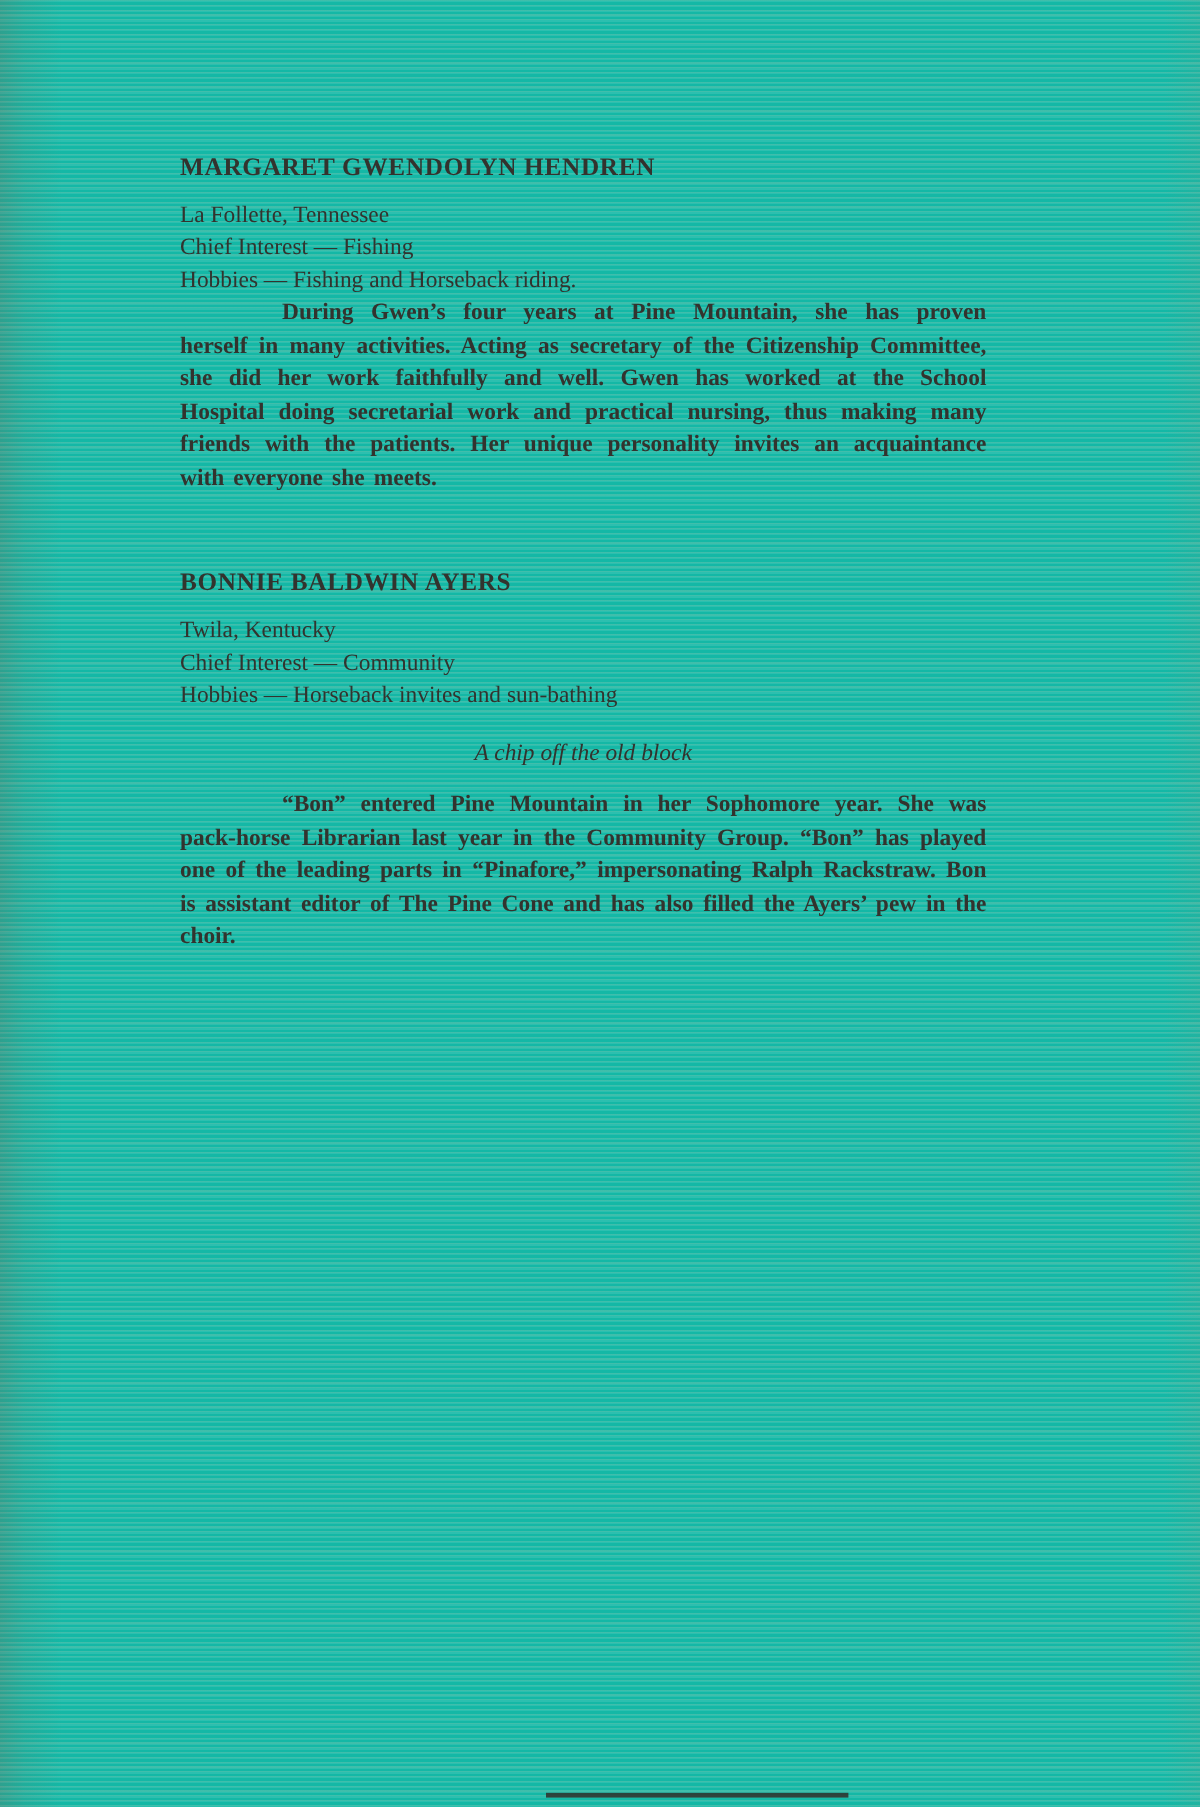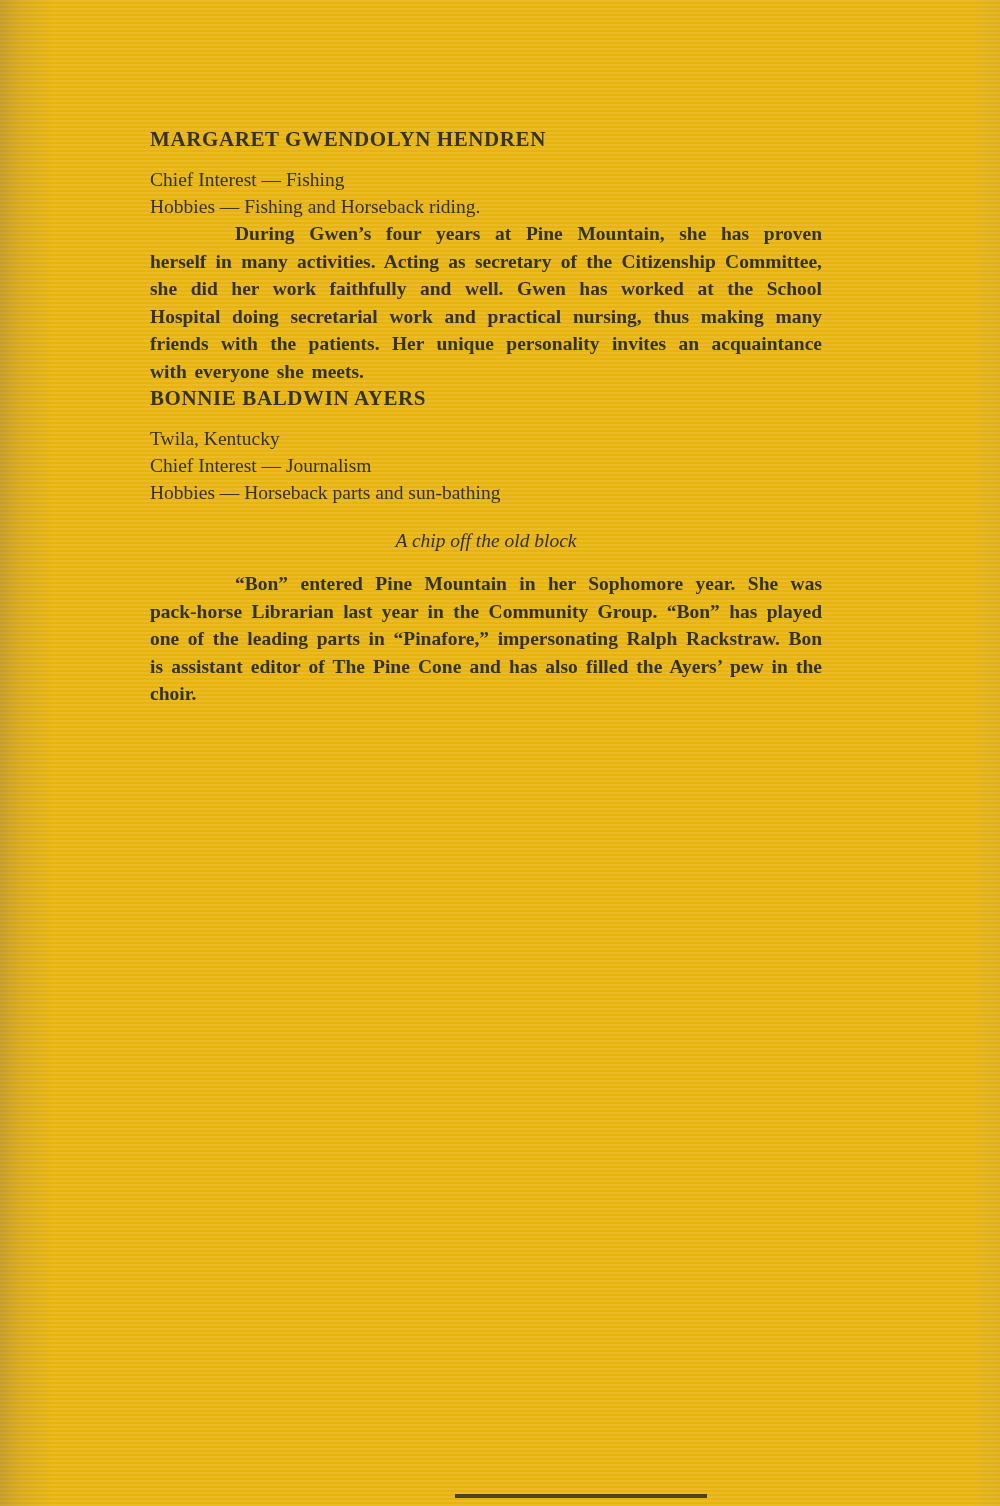--- a/index.html
+++ b/index.html
@@ -4,21 +4,21 @@
 <style>
   html, body {
     margin: 0;
     padding: 0;
     background: #ffffff;
   }
   .page {
     position: relative;
     width: 1000px;
     height: 1506px;
-    background-color: #eab308;
+    background-color: #14b8a6;
     overflow: hidden;
     font-family: "Liberation Serif", "DejaVu Serif", serif;
     color: #33332e;
   }
   
   .paper-texture {
     position: absolute;
     inset: 0;
     background-image:
       repeating-linear-gradient(
@@ -89,20 +89,21 @@
   .bio {
     margin: 0;
     font-size: 19.5px;
     line-height: 27.5px;
     text-align: justify;
     text-indent: 85px;
     word-spacing: 0.14em;
     font-weight: bold;
   }
   .profile.second {
+    margin-top: 60px;
   }
   
   .bottom-artifact {
     position: absolute;
     left: 455px;
     bottom: 8px;
     width: 252px;
     height: 4px;
     background: #2f2e29;
     opacity: 0.85;
@@ -114,30 +115,31 @@
 <div class="page">
 
   <div class="paper-texture"></div>
   <div class="binding-shadow"></div>
   <div class="right-edge-shade"></div>
 
   <main class="content">
 
     <section class="profile first">
       <h2 class="profile-name">MARGARET GWENDOLYN HENDREN</h2>
+      <p class="meta-line">La Follette, Tennessee</p>
       <p class="meta-line">Chief Interest — Fishing</p>
       <p class="meta-line">Hobbies — Fishing and Horseback riding.</p>
       <p class="bio">During Gwen’s four years at Pine Mountain, she has proven herself in many activities. Acting as secretary of the Citizenship Committee, she did her work faithfully and well. Gwen has worked at the School Hospital doing secretarial work and practical nursing, thus making many friends with the patients. Her unique personality invites an acquaintance with everyone she meets.</p>
     </section>
 
     <section class="profile second">
       <h2 class="profile-name">BONNIE BALDWIN AYERS</h2>
       <p class="meta-line">Twila, Kentucky</p>
-      <p class="meta-line">Chief Interest — Journalism</p>
-      <p class="meta-line">Hobbies — Horseback parts and sun-bathing</p>
+      <p class="meta-line">Chief Interest — Community</p>
+      <p class="meta-line">Hobbies — Horseback invites and sun-bathing</p>
       <p class="motto">A chip off the old block</p>
       <p class="bio">“Bon” entered Pine Mountain in her Sophomore year. She was pack-horse Librarian last year in the Community Group. “Bon” has played one of the leading parts in “Pinafore,” impersonating Ralph Rackstraw. Bon is assistant editor of The Pine Cone and has also filled the Ayers’ pew in the choir.</p>
     </section>
 
   </main>
 
   <div class="bottom-artifact"></div>
 
 </div>
 

